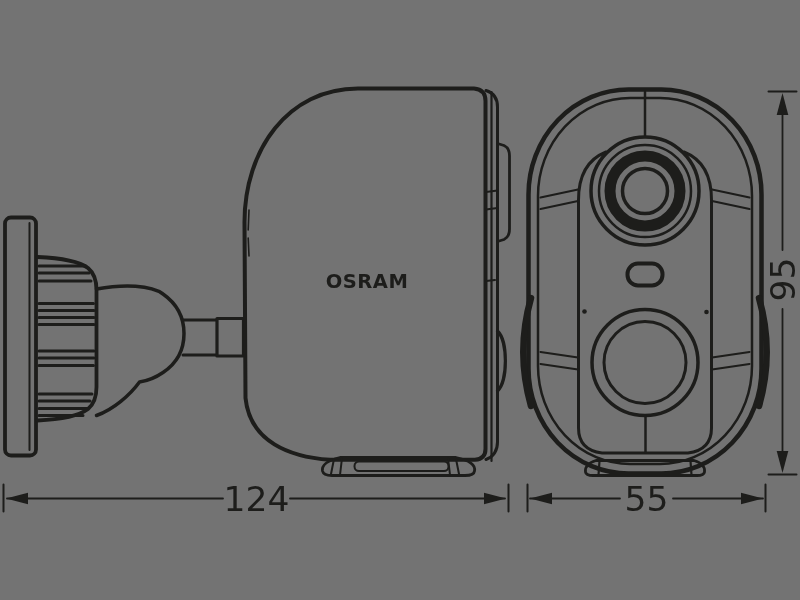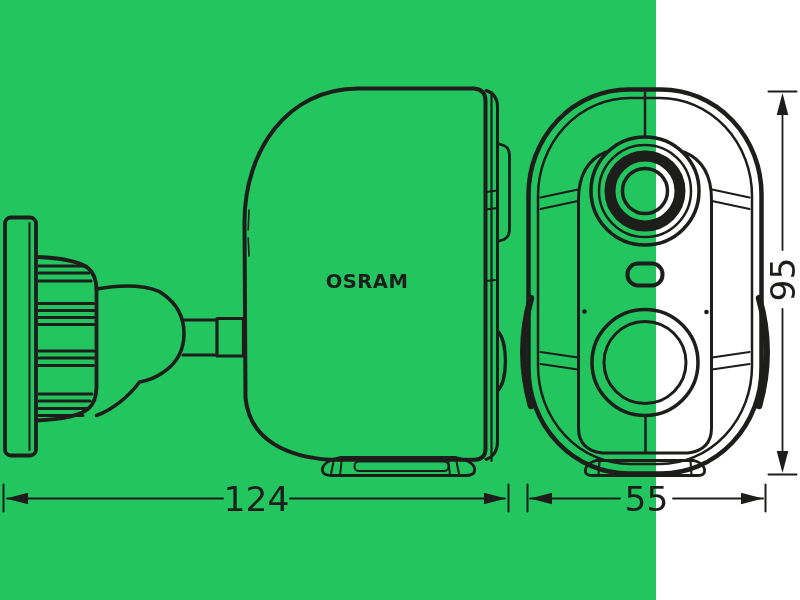--- a/index.html
+++ b/index.html
@@ -5,23 +5,23 @@
   html, body {
     margin: 0;
     padding: 0;
     background: #ffffff;
     width: 800px;
     height: 600px;
     overflow: hidden;
   }
   .stage {
     position: relative;
-    width: 656px;
+    width: 800px;
     height: 600px;
-    background: #22c55e;
+    background: #737373;
   }
   svg { display: block; }
   .ln {
     fill: none;
     stroke: #1d1d1b;
     stroke-linecap: round;
     stroke-linejoin: round;
   }
   .fl {
     fill: #1d1d1b;

